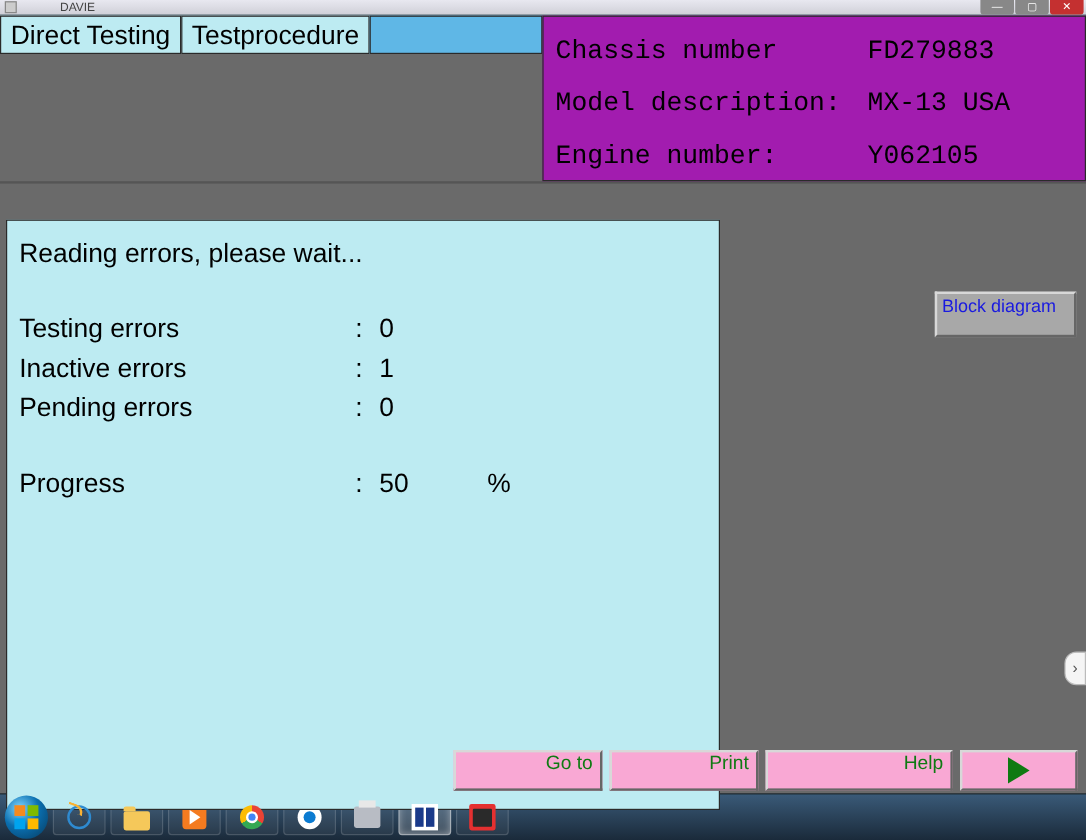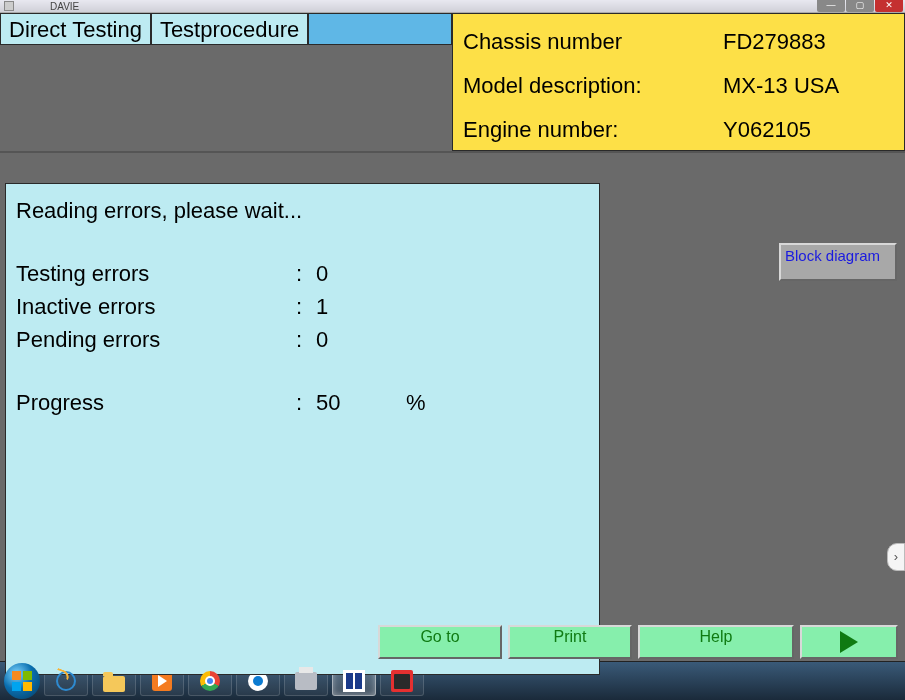--- a/index.html
+++ b/index.html
@@ -58,29 +58,30 @@
     color: #000;
     height: 32px;
     line-height: 24px;
   }
   .header-left .row.selected {
     background: #5fb7e6;
     flex: 1;
   }
   .header-right {
     flex: 1;
-    background: #fde047;
+    background: #a21caf;
     border: 1px solid #2a2a2a;
     font-size: 22px;
     color: #000;
     padding: 6px 10px;
     display: grid;
     grid-template-columns: 260px 1fr;
     grid-auto-rows: 44px;
     align-items: center;
+    font-family: Liberation Mono, monospace;
   }
   .header-right .lbl { font-weight: normal; }
   .header-right .val { font-weight: normal; }
 
   
   .main {
     display: flex;
     height: 445px;
     padding: 30px 0 0 0;
   }
@@ -147,30 +148,30 @@
     bottom: 2px;
     left: 0;
     right: 0;
     height: 34px;
     display: flex;
     gap: 6px;
     padding-left: 378px;
     padding-right: 6px;
   }
   .toolbar .tbtn {
-    background: #86efac;
+    background: #f9a8d4;
     border-top: 2px solid #d8d8d8;
     border-left: 2px solid #d8d8d8;
     border-right: 2px solid #666;
     border-bottom: 2px solid #666;
     color: #0f7a12;
     font-size: 16px;
     padding: 1px 6px;
     cursor: pointer;
-    text-align: center;
+    text-align: right;
   }
   .toolbar .tbtn.goto  { width: 124px; }
   .toolbar .tbtn.print { width: 124px; }
   .toolbar .tbtn.help  { width: 156px; }
   .toolbar .tbtn.play  { width: 98px; display:flex; align-items:center; justify-content:center; }
   .play-tri {
     width: 0; height: 0;
     border-left: 18px solid #0f7a12;
     border-top: 11px solid transparent;
     border-bottom: 11px solid transparent;

